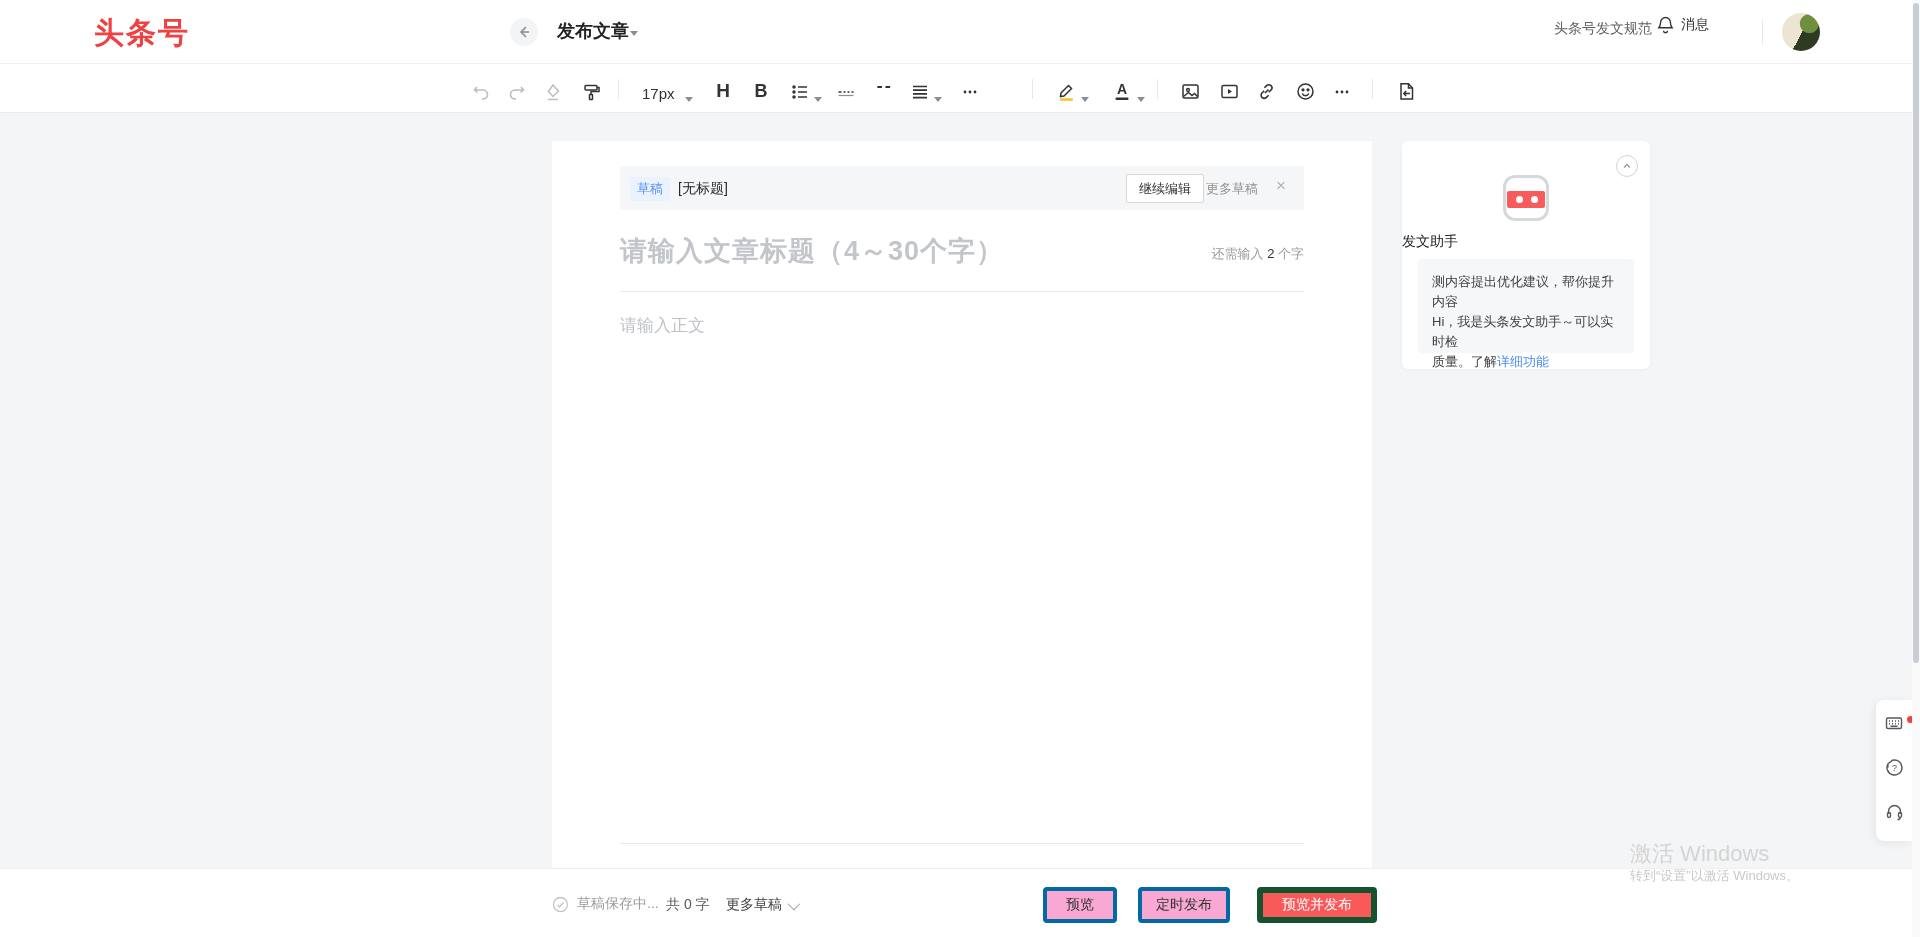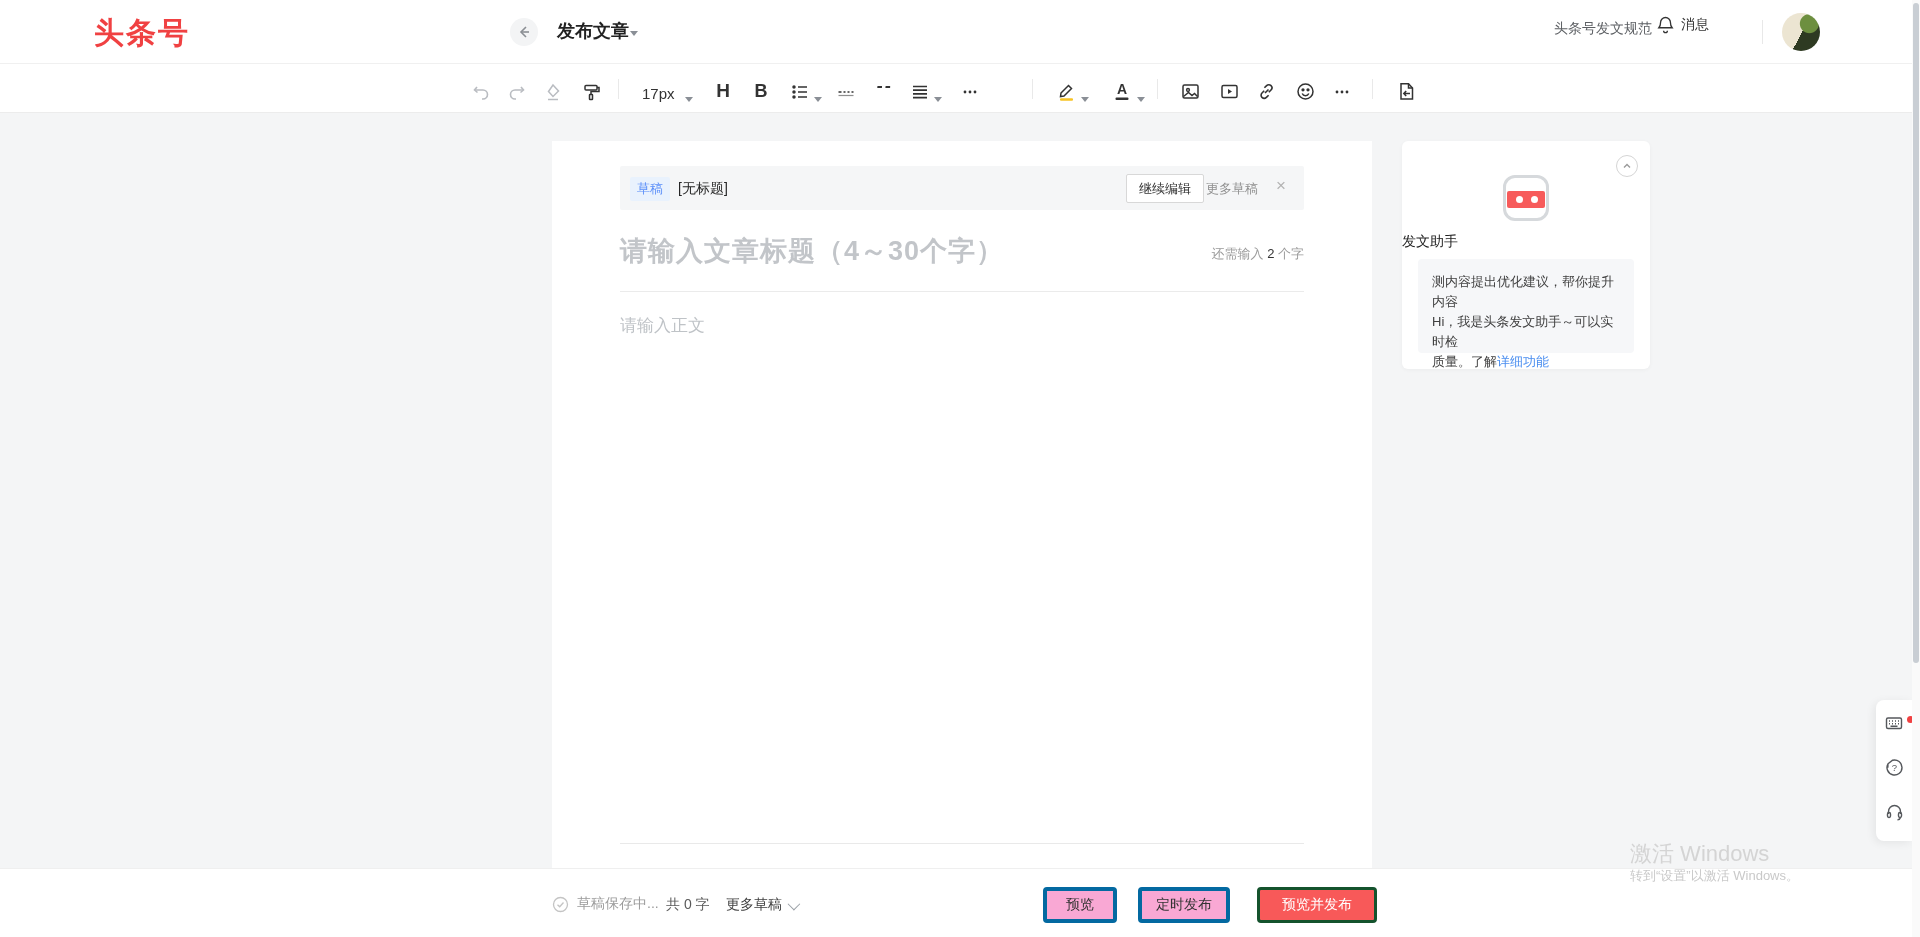--- a/index.html
+++ b/index.html
@@ -64,21 +64,21 @@
   .save-wrap { position:absolute; left:552px; top:26px; display:flex; align-items:center; gap:8px; }
   .save-status { font-size:14px; color:#9b9b9b; }
   .word-count { position:absolute; left:666px; top:27px; font-size:14px; color:#595959; }
   .settings-wrap { position:absolute; left:726px; top:27px; display:flex; align-items:center; gap:6px; cursor:pointer; }
   .settings-label { font-size:14px; color:#404040; }
   .chev-down { width:9px; height:9px; border-right:1.5px solid #9aa0a6; border-bottom:1.5px solid #9aa0a6; transform:rotate(45deg) translateY(-2px); }
   .fbtn { position:absolute; top:18px; height:36px; border-radius:4px; font-size:14px; display:flex; align-items:center; justify-content:center; cursor:pointer; }
   .fbtn.ghost { background:#f9a8d4; border:4px solid #0369a1; color:#333; }
   .btn-preview { left:1043px; width:74px; }
   .btn-schedule { left:1138px; width:92px; }
-  .btn-publish { left:1257px; width:120px; background:#f85959; border:3px solid #14532d; color:#fff; }
+  .btn-publish { left:1257px; width:120px; background:#f85959; border:6px solid #14532d; color:#fff; }
 
   
   .side-tools { position:absolute; left:1876px; top:700px; width:36px; height:141px; background:#fff; border-radius:8px 0 0 8px; box-shadow:-2px 2px 10px rgba(0,0,0,0.07); }
   .side-icon { position:absolute; left:7px; width:22px; height:22px; color:#55585c; display:flex; align-items:center; justify-content:center; cursor:pointer; }
   .red-dot { position:absolute; left:24px; top:4px; width:7px; height:7px; border-radius:50%; background:#f04142; }
 
   
   .scroll-track { position:absolute; left:1912px; top:0; width:8px; height:937px; background:#fafafa; }
   .scroll-thumb { position:absolute; left:1913px; top:3px; width:6px; height:660px; border-radius:3px; background:#c9ced4; }
 

